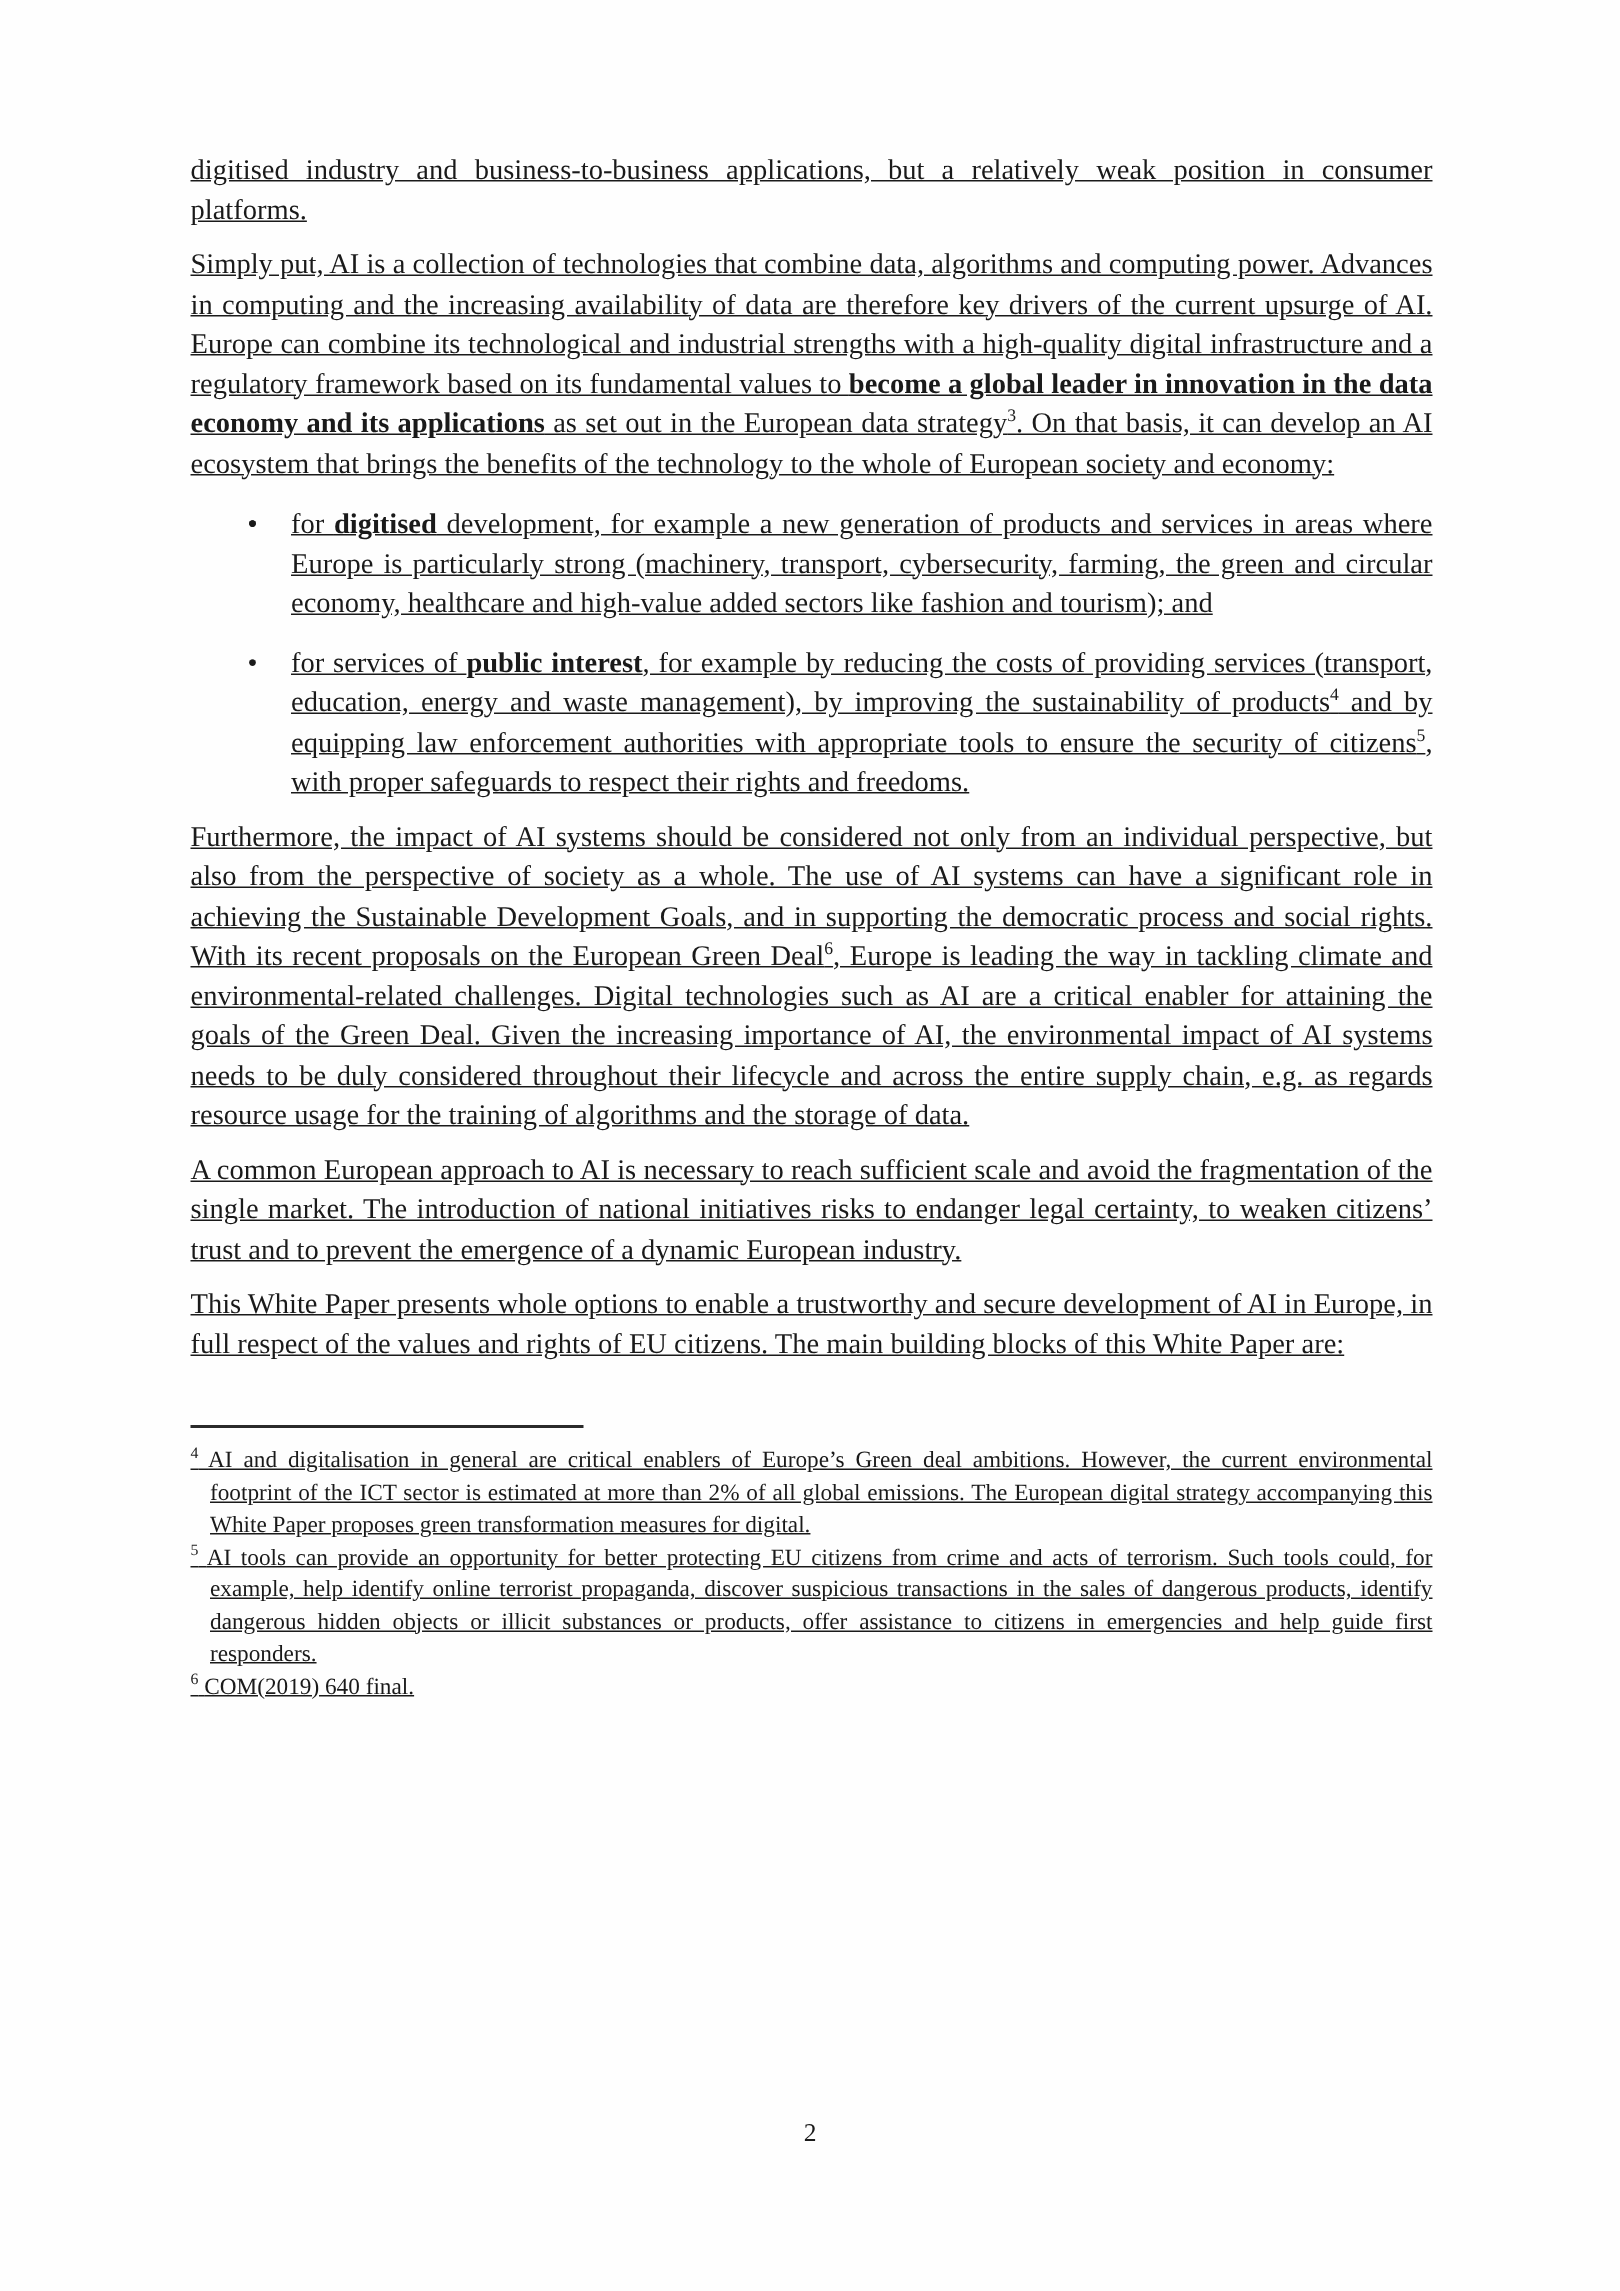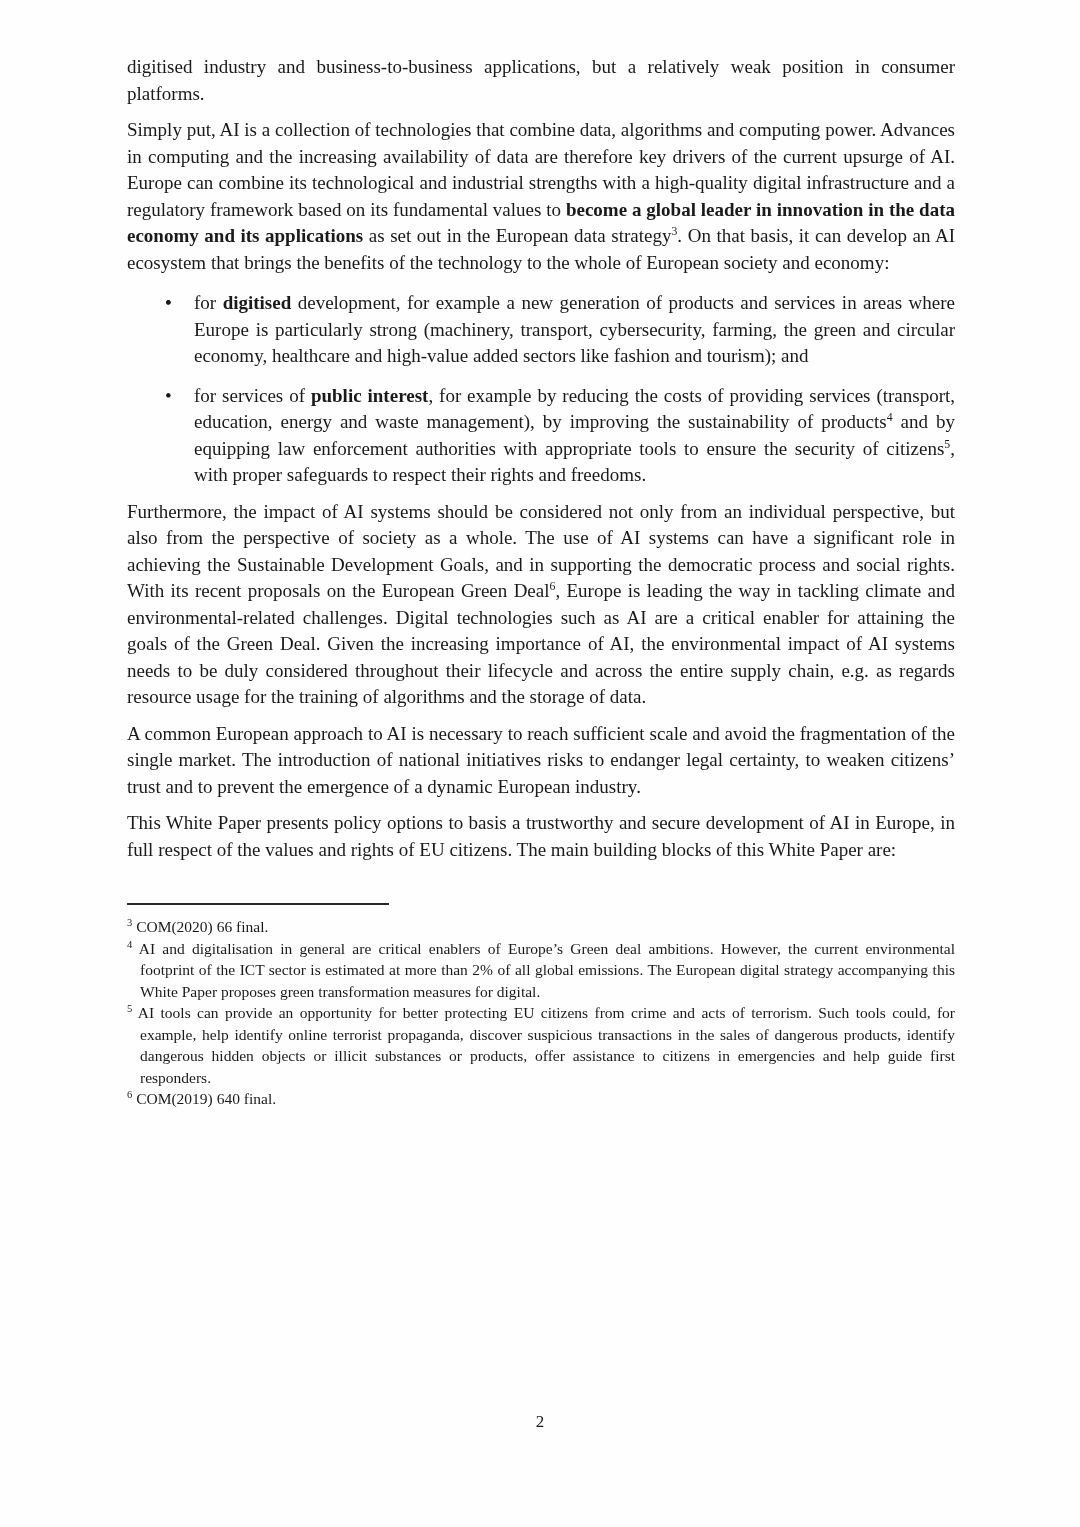--- a/index.html
+++ b/index.html
@@ -15,21 +15,22 @@
     position: relative;
     overflow: hidden;
   }
   .page {
     position: relative;
     width: 1080px;
     height: 1527px;
     background: #fefefe;
   }
   .content {
-    padding: 54px 125px 0 127px;
+    padding: 101px 125px 0 127px;
+    text-decoration: underline;
   }
   .para {
     font-size: 19px;
     line-height: 26.5px;
     text-align: justify;
     margin: 0 0 10px 0;
   }
   .para b { font-weight: bold; }
   sup {
     font-size: 0.62em;
@@ -107,26 +108,25 @@
         <span class="bullet-marker">•</span>
         <span class="li-text">for services of <b>public interest</b>, for example by reducing the costs of providing services (transport, education, energy and waste management), by improving the sustainability of products<sup>4</sup> and by equipping law enforcement authorities with appropriate tools to ensure the security of citizens<sup>5</sup>, with proper safeguards to respect their rights and freedoms.</span>
       </li>
     </ul>
 
 
     <p class="para">Furthermore, the impact of AI systems should be considered not only from an individual perspective, but also from the perspective of society as a whole. The use of AI systems can have a significant role in achieving the Sustainable Development Goals, and in supporting the democratic process and social rights. With its recent proposals on the European Green Deal<sup>6</sup>, Europe is leading the way in tackling climate and environmental-related challenges. Digital technologies such as AI are a critical enabler for attaining the goals of the Green Deal. Given the increasing importance of AI, the environmental impact of AI systems needs to be duly considered throughout their lifecycle and across the entire supply chain, e.g. as regards resource usage for the training of algorithms and the storage of data.</p>
 
     <p class="para">A common European approach to AI is necessary to reach sufficient scale and avoid the fragmentation of the single market. The introduction of national initiatives risks to endanger legal certainty, to weaken citizens’ trust and to prevent the emergence of a dynamic European industry.</p>
 
-    <p class="para">This White Paper presents policy options to basis a trustworthy and secure development of AI in Europe, in full respect of the values and rights of EU citizens. The main building blocks of this White Paper are:</p>
+    <p class="para">This White Paper presents whole options to enable a trustworthy and secure development of AI in Europe, in full respect of the values and rights of EU citizens. The main building blocks of this White Paper are:</p>
 
     <div class="footnotes">
       <div class="fn-rule"></div>
 
-      <div class="footnote"><sup class="fn-num">3</sup> <span class="fn-text">COM(2020) 66 final.</span></div>
 
       <div class="footnote"><sup class="fn-num">4</sup> <span class="fn-text">AI and digitalisation in general are critical enablers of Europe’s Green deal ambitions. However, the current environmental footprint of the ICT sector is estimated at more than 2% of all global emissions. The European digital strategy accompanying this White Paper proposes green transformation measures for digital.</span></div>
 
       <div class="footnote"><sup class="fn-num">5</sup> <span class="fn-text">AI tools can provide an opportunity for better protecting EU citizens from crime and acts of terrorism. Such tools could, for example, help identify online terrorist propaganda, discover suspicious transactions in the sales of dangerous products, identify dangerous hidden objects or illicit substances or products, offer assistance to citizens in emergencies and help guide first responders.</span></div>
 
       <div class="footnote"><sup class="fn-num">6</sup> <span class="fn-text">COM(2019) 640 final.</span></div>
     </div>
 
   </div>
 

